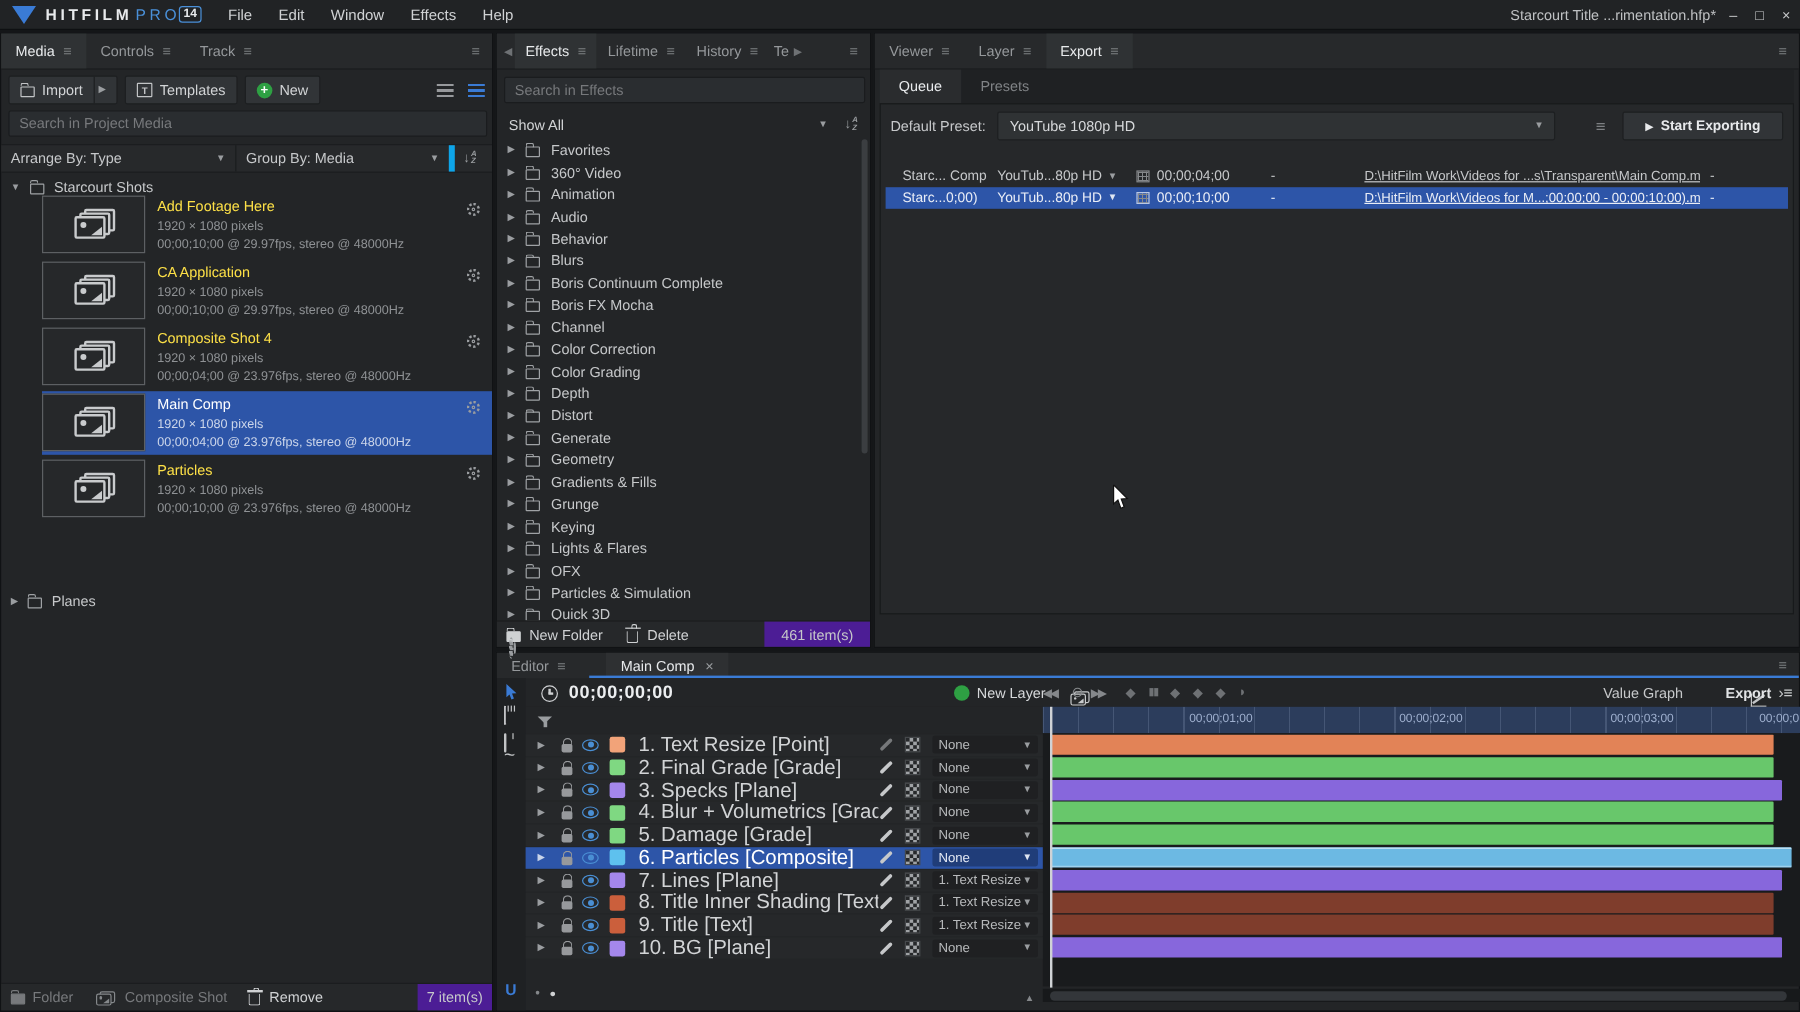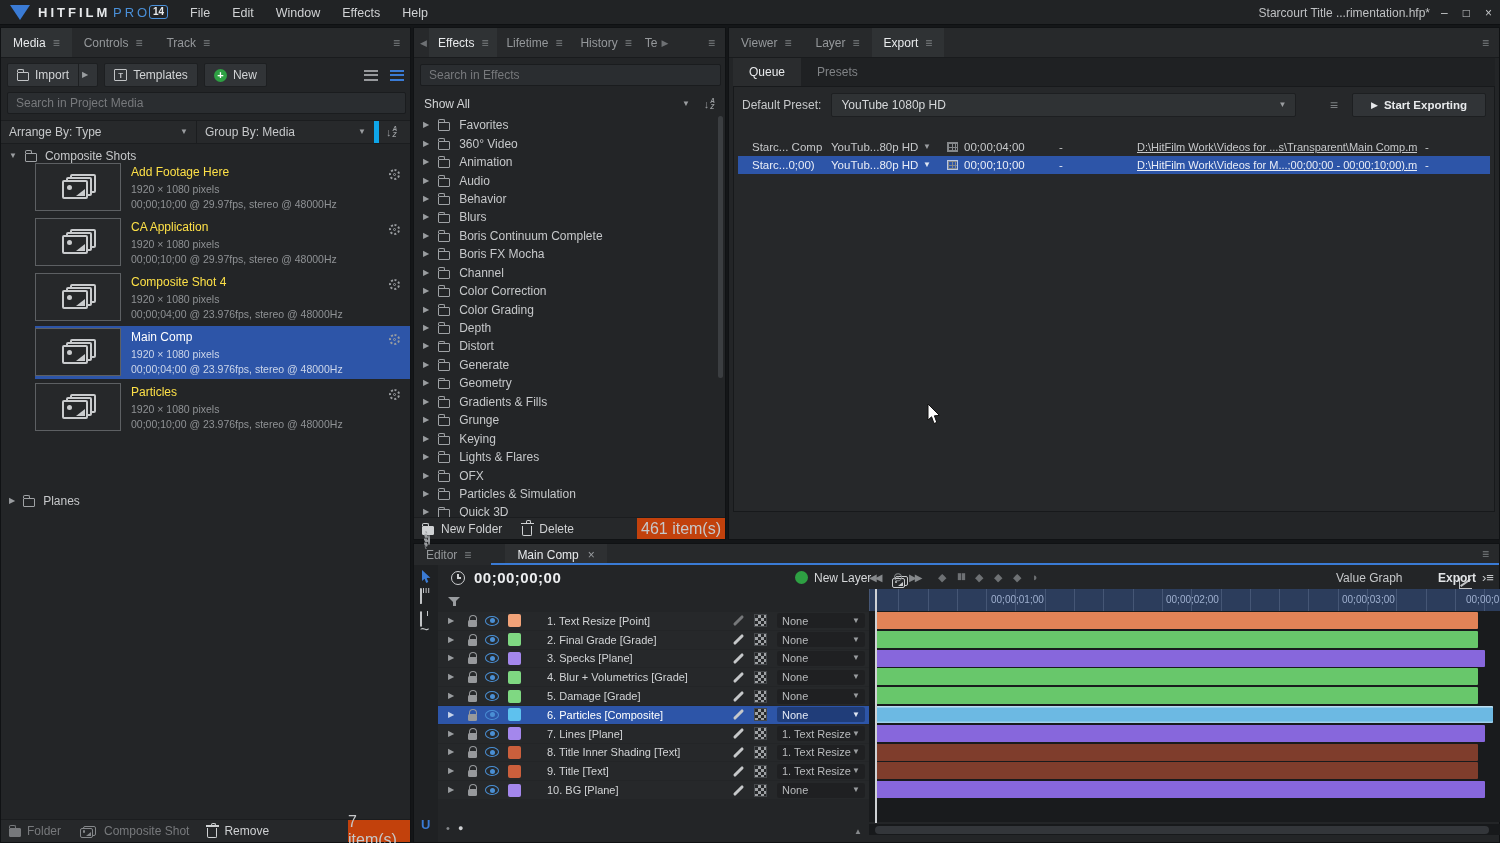--- a/index.html
+++ b/index.html
@@ -11,21 +11,21 @@
   .tabbar{position:absolute;left:0;top:0;right:0;height:30px;background:#27292b;border-bottom:1px solid #191b1d;display:flex;align-items:stretch}
   .tab{display:flex;align-items:center;gap:7px;padding:0 12px;color:#95989b;font-size:12px;cursor:default}
   .tab.active{background:#2f3234;color:#e8eaec}
   .hamb{color:#7d8083;font-size:12px;line-height:1}
   .chev{color:#6e7174;font-size:9px}
   input.input{background:#2a2d30;border:1px solid #1a1c1e;border-radius:2px;color:#c9cbcd;font-size:12px;padding:0 8px;font-family:"Liberation Sans",sans-serif;outline:none}
   input.input::placeholder{color:#77797c}
   .btn{background:#313437;border:1px solid #1d1f21;border-radius:2px;color:#d2d4d6;display:inline-flex;align-items:center;gap:6px;padding:0 9px;height:24px;font-size:12px}
   .caret{font-size:8px;color:#9a9da0;line-height:1}
   .dd{font-size:8px;color:#9a9da0;line-height:1}
-  .count-badge{background:#c2410c;color:#c6c8ca;display:flex;align-items:center;justify-content:center;font-size:16px}
+  .count-badge{background:#4c1d95;color:#c6c8ca;display:flex;align-items:center;justify-content:center;font-size:12px}
   
   .ifold{position:relative;width:12px;height:9px;border:1.3px solid currentColor;border-radius:1px;margin-top:3px;flex:none}
   .ifold::before{content:'';position:absolute;top:-3.8px;left:-1px;width:5px;height:2.2px;border:1.3px solid currentColor;border-bottom:none;border-radius:2px 2px 0 0}
   .ifold.fill{background:currentColor}
   .igear{position:relative;width:11px;height:11px;border:2px dotted #9a9da0;border-radius:50%;flex:none}
   .igear::before{content:'';position:absolute;inset:2px;border:1px solid #9a9da0;border-radius:50%}
   .itrash{position:relative;width:10px;height:10px;border:1.3px solid currentColor;border-top:none;border-radius:0 0 2px 2px;margin-top:4px;flex:none}
   .itrash::before{content:'';position:absolute;top:-3px;left:-2.5px;width:13px;height:1.5px;background:currentColor}
   .itrash::after{content:'';position:absolute;top:-5.5px;left:2.5px;width:3.5px;height:2.5px;border:1.3px solid currentColor;border-bottom:none;border-radius:2px 2px 0 0}
   .ieye{position:relative;width:14px;height:10px;border:1.5px solid #4a8fd4;border-radius:50%;flex:none}
@@ -81,21 +81,21 @@
   .qhead{background:#2b2d2f;color:#c0c2c4;font-size:11.5px}
   .qhead .qcell{border-right:1px solid #3a3c3e;height:100%}
   .qrow{font-size:11.5px;color:#c6c8ca}
   .qrow.sel{background:#2d55a8;color:#e9edf6}
   .qlink{text-decoration:underline;font-size:11px}
   
   .lrow{position:relative;height:17.8px;margin-bottom:1px;background:#26282a;display:flex;align-items:center}
   .lrow.sel{background:#2d55a8}
   .lrow .caret{margin-left:10px;width:10px}
   .lswatch{width:13px;height:13px;border-radius:2px;margin-left:9px;flex:none}
-  .llabel{margin-left:26px;font-size:11px;color:#d2d4d6;flex:1;white-space:nowrap;overflow:hidden}
+  .llabel{margin-left:11px;font-size:17px;color:#d2d4d6;flex:1;white-space:nowrap;overflow:hidden}
   .lrow.sel .llabel{color:#fff}
   .ldrop{width:88px;height:15px;margin:0 4px 0 10px;background:rgba(0,0,0,.18);border-radius:2px;display:flex;align-items:center;padding:0 5px;font-size:11px;color:#b8babc;flex:none}
   .lrow.sel .ldrop{color:#e2e8f4}
   .ldrop .dd{margin-left:auto}
   .bar{position:absolute;height:17px;border-radius:1px}
   .bar.sel{box-shadow:inset 0 1.5px 0 rgba(255,255,255,.55),inset 0 -1.5px 0 rgba(255,255,255,.35)}
   .transport{color:#85888b;font-size:10px;letter-spacing:-2px}
   .kf{color:#6e7174;font-size:11px}
 </style>
 </head>
@@ -172,21 +172,21 @@
           <span class="ar">↓</span>
           <span class="az">
             <i>A</i>
             <i>Z</i>
           </span>
         </span>
     </div>
     <div class="abs tree-row" style="left:8px;top:121px">
       <span class="caret">▼</span>
       <span class="ifold" style="color:#9fa2a5"></span>
-      <span>Composite Shots</span>
+      <span>Starcourt Shots</span>
     </div>
 
     <div class="media-item" style="top:133px">
       <div class="thumb">
           <span class="stack">
             <i class="s3"></i>
             <i class="s2"></i>
             <i class="s1"></i>
           </span>
         </div>

